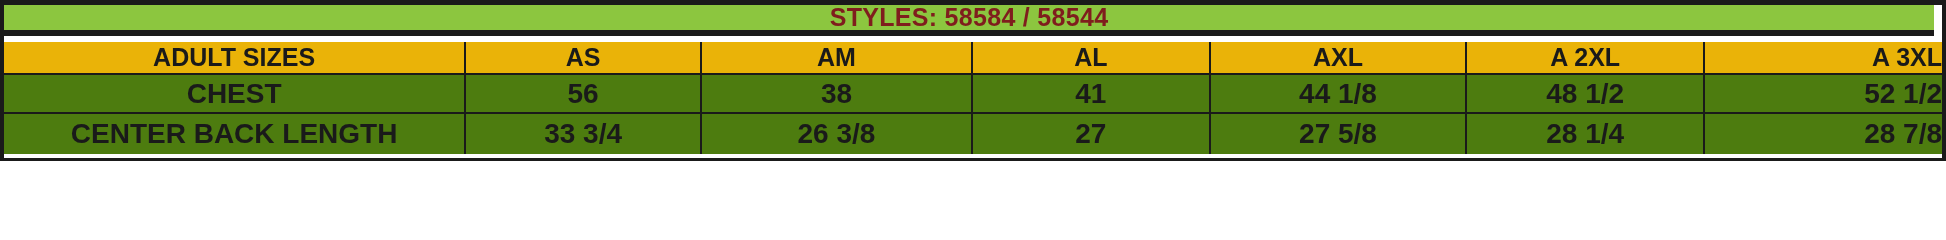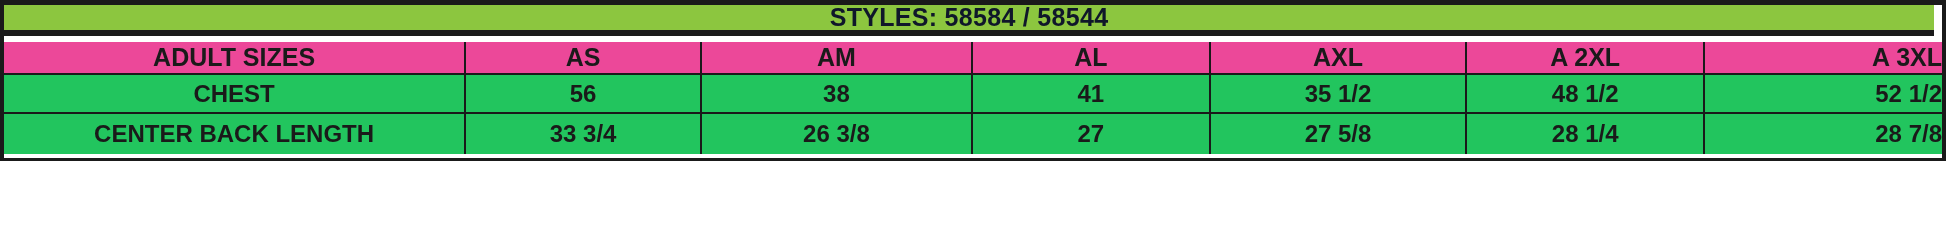--- a/index.html
+++ b/index.html
@@ -32,21 +32,21 @@
     background: #8cc63f;
     display: flex;
     align-items: center;
     justify-content: center;
     border-bottom: 6px solid #1a1a1a;
   }
 
   .styles-banner-text {
     font-size: 25px;
     font-weight: bold;
-    color: #0f172a;
+    color: #7f1d1d;
     letter-spacing: 0.3px;
     white-space: nowrap;
     line-height: 1;
   }
 
   
   .chart-table {
     position: absolute;
     left: 0;
     top: 37px;
@@ -73,30 +73,30 @@
 
   
   .col-label { width: 446px; }
   .col-size  { width: 228px; }
   .col-size2 { width: 262px; }
   .col-size3 { width: 230px; }
   .col-size4 { width: 248px; }
 
   
   tr.head-row td {
-    background: #ec4899;
+    background: #eab308;
     height: 32px;
     font-size: 25px;
   }
 
   
   tr.body-row td {
-    background: #22c55e;
+    background: #4d7c0f;
     height: 39px;
-    font-size: 24px;
+    font-size: 28px;
   }
 
   tr.body-row.last-row td { height: 41px; margin-top: 14px; }
 </style>
 </head>
 <body>
 
 <div id="size-chart">
 
   <div class="styles-banner">
@@ -113,21 +113,21 @@
         <td class="col-size4">AXL</td>
         <td class="col-size3">A 2XL</td>
         <td class="col-size3 edge-right">A 3XL</td>
       </tr>
 
       <tr class="body-row">
         <td class="col-label edge-left">CHEST</td>
         <td class="col-size">56</td>
         <td class="col-size2">38</td>
         <td class="col-size3">41</td>
-        <td class="col-size4">35 1/2</td>
+        <td class="col-size4">44 1/8</td>
         <td class="col-size3">48 1/2</td>
         <td class="col-size3 edge-right">52 1/2</td>
       </tr>
 
       <tr class="body-row last-row">
         <td class="col-label edge-left">CENTER BACK LENGTH</td>
         <td class="col-size">33 3/4</td>
         <td class="col-size2">26 3/8</td>
         <td class="col-size3">27</td>
         <td class="col-size4">27 5/8</td>

